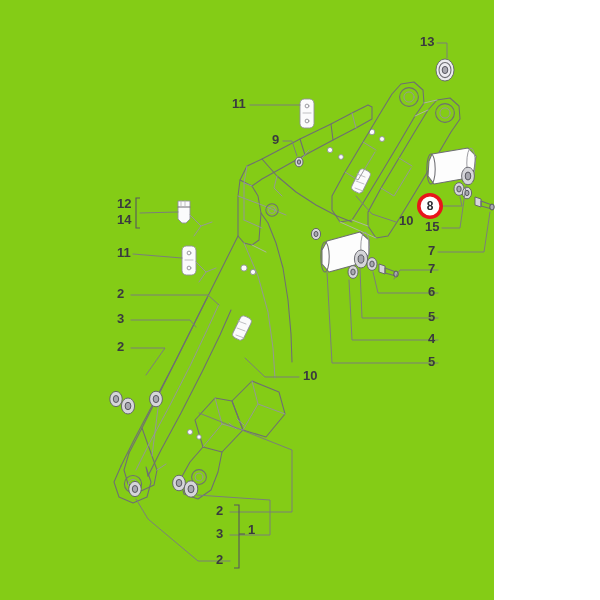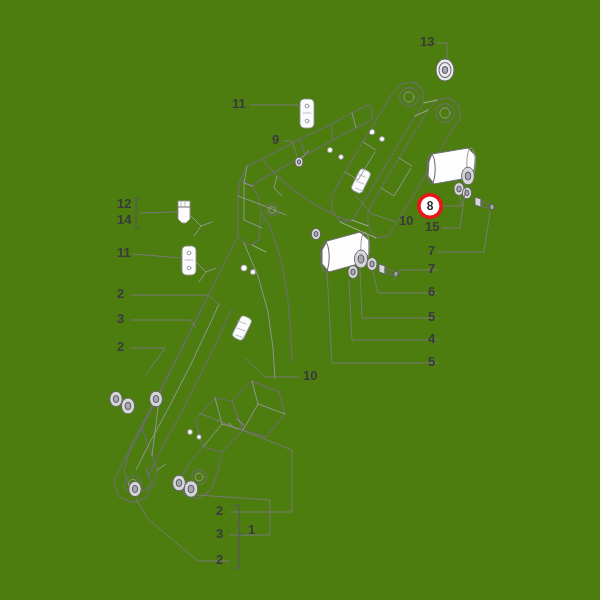--- a/index.html
+++ b/index.html
@@ -9,23 +9,23 @@
     background: #ffffff;
   }
   body {
     width: 600px;
     height: 600px;
     overflow: hidden;
     font-family: "Liberation Sans", sans-serif;
   }
   #diagram-root {
     position: relative;
-    width: 600px;
+    width: 494px;
     height: 600px;
-    background: #4d7c0f;
+    background: #84cc16;
   }
   svg#parts-svg {
     position: absolute;
     top: 0;
     left: 0;
     width: 600px;
     height: 600px;
     display: block;
   }
   .part-line {

